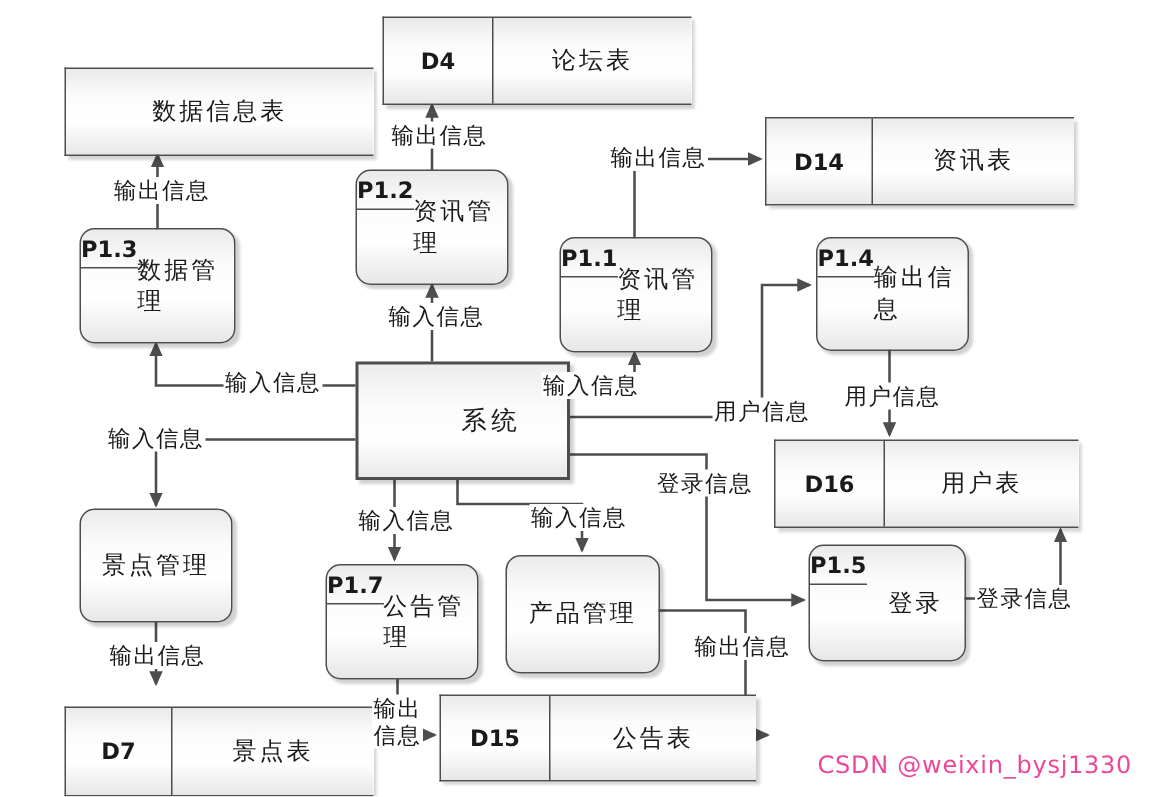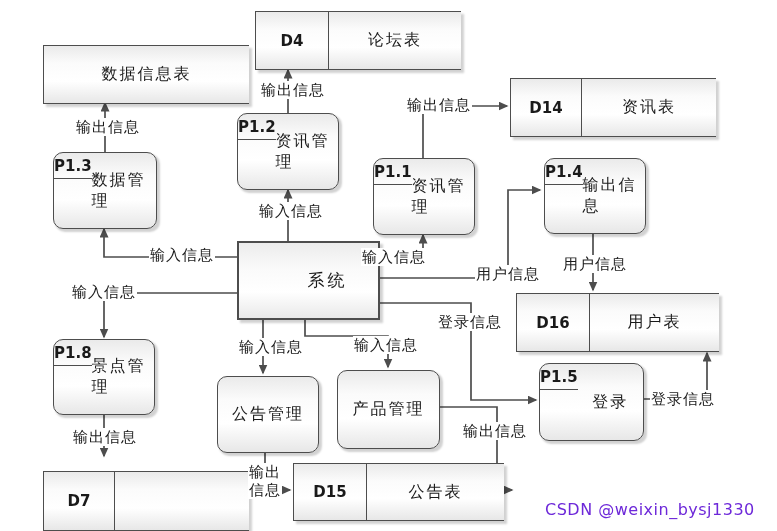--- a/index.html
+++ b/index.html
@@ -47,21 +47,21 @@
     padding-left:38px;
   }
   
   .flabel{
     position:absolute;z-index:3;transform:translate(-50%,-50%);
     background:#ffffff;padding:0 1px;font-size:15px;letter-spacing:1px;
     line-height:1.2;white-space:pre-line;text-align:center;
   }
   .watermark{
     position:absolute;z-index:4;left:545px;top:500px;
-    color:#6d28d9;font-size:16px;letter-spacing:0.5px;
+    color:#ec4899;font-size:16px;letter-spacing:0.5px;
   }
 </style>
 </head>
 <body>
 
 <div class="canvas">
 
   <svg class="wires" width="777" height="531" viewBox="0 0 777 531">
     <defs>
       <marker id="arr" markerWidth="10" markerHeight="9" refX="8.5" refY="4.5" orient="auto" markerUnits="userSpaceOnUse">
@@ -98,20 +98,21 @@
   <div class="store" style="left:510px;top:78px;width:205px;height:57px">
     <div class="store-id" style="width:70px">D14</div>
     <div class="store-name">资讯表</div>
   </div>
   <div class="store" style="left:516px;top:293px;width:202px;height:57px">
     <div class="store-id" style="width:72px">D16</div>
     <div class="store-name">用户表</div>
   </div>
   <div class="store" style="left:43px;top:471px;width:205px;height:58px">
     <div class="store-id" style="width:70px">D7</div>
+    <div class="store-name">景点表</div>
   </div>
   <div class="store" style="left:293px;top:463px;width:210px;height:56px">
     <div class="store-id" style="width:72px">D15</div>
     <div class="store-name">公告表</div>
   </div>
 
   <div class="proc" style="left:237px;top:113px;width:100px;height:75px">
     <div class="proc-id">P1.2</div>
     <div class="proc-name">资讯管理</div>
   </div>
@@ -121,24 +122,24 @@
   </div>
   <div class="proc" style="left:373px;top:158px;width:100px;height:75px">
     <div class="proc-id">P1.1</div>
     <div class="proc-name">资讯管理</div>
   </div>
   <div class="proc" style="left:544px;top:158px;width:100px;height:74px">
     <div class="proc-id">P1.4</div>
     <div class="proc-name">输出信息</div>
   </div>
   <div class="proc" style="left:53px;top:339px;width:100px;height:74px">
-    <div class="proc-id">P1.8</div>
     <div class="proc-name">景点管理</div>
   </div>
   <div class="proc" style="left:217px;top:376px;width:100px;height:75px">
+    <div class="proc-id">P1.7</div>
     <div class="proc-name">公告管理</div>
   </div>
   <div class="proc" style="left:337px;top:370px;width:101px;height:77px">
     <div class="proc-name">产品管理</div>
   </div>
   <div class="proc" style="left:539px;top:363px;width:103px;height:76px">
     <div class="proc-id">P1.5</div>
     <div class="proc-name">登录</div>
   </div>
 

